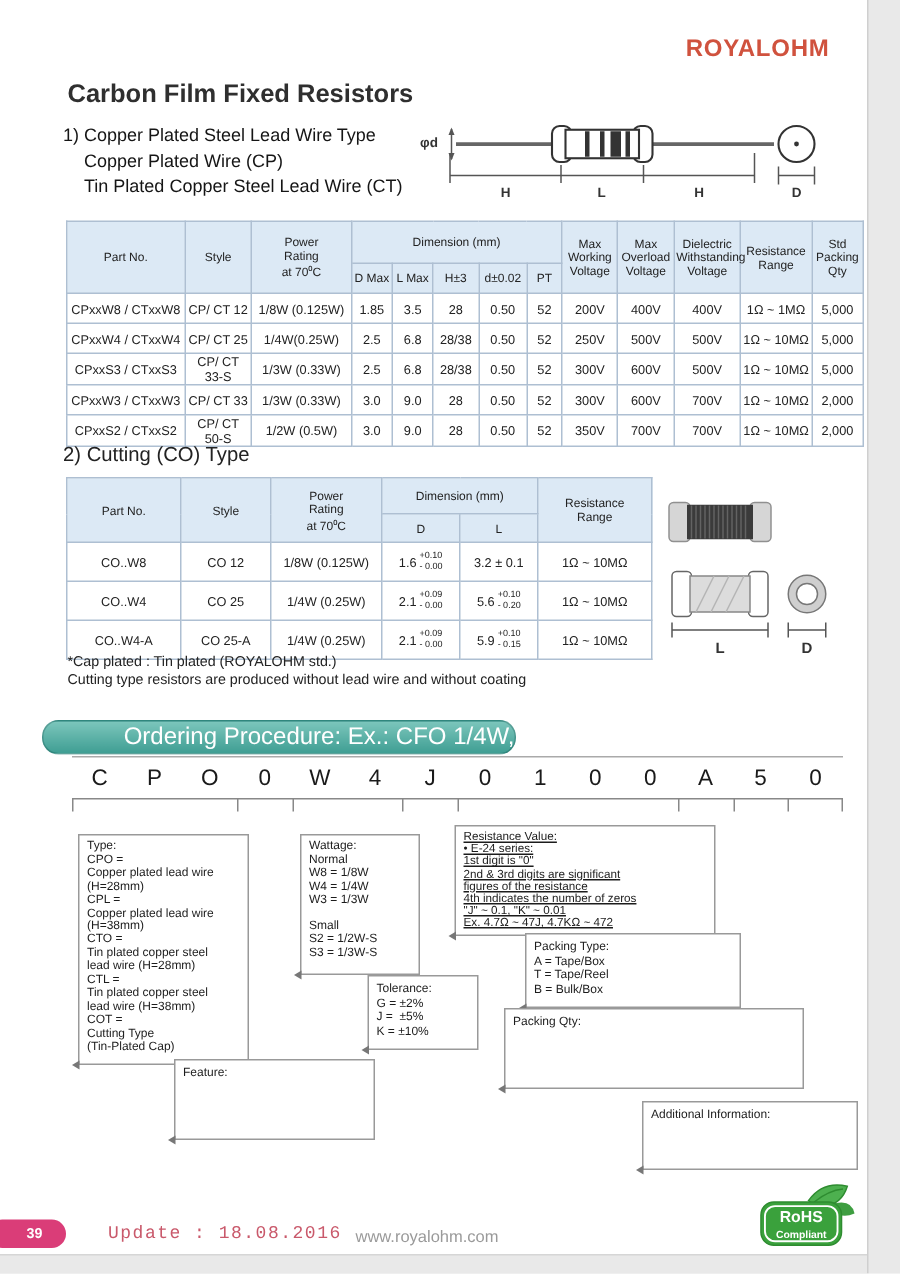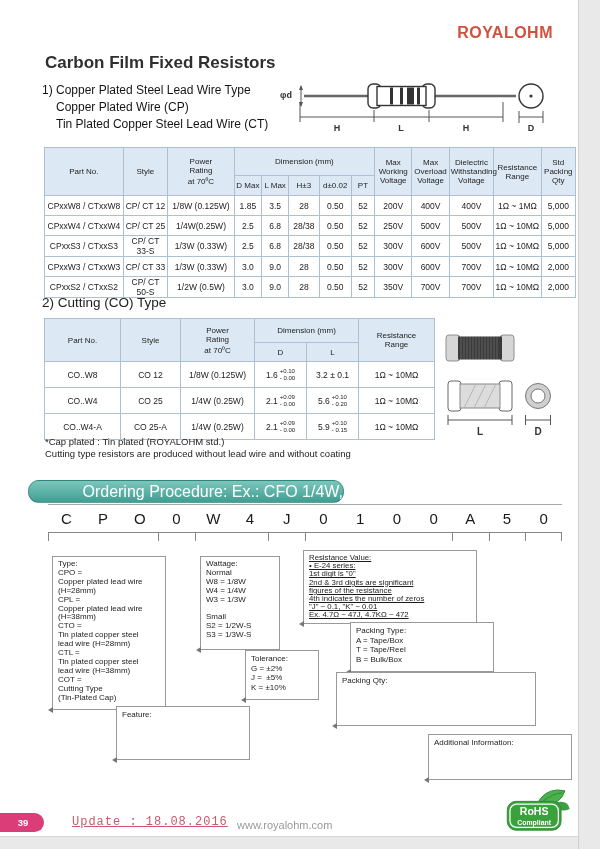--- a/index.html
+++ b/index.html
@@ -55,21 +55,21 @@
   #box-tolerance{left:245px;top:650px;width:62px;height:42px;line-height:9.5px;}
   #box-resistance{left:303px;top:550px;width:162px;height:66px;font-size:7.8px;line-height:8.2px;text-decoration:underline;}
   #box-resistance .ln{min-height:8.2px;}
   #box-packtype{left:350px;top:622px;width:132px;height:42px;line-height:9.5px;}
   #box-packqty{left:336px;top:672px;width:188px;height:46px;line-height:9.8px;}
   #box-feature{left:116px;top:706px;width:122px;height:46px;line-height:9.8px;}
   #box-additional{left:428px;top:734px;width:132px;height:38px;line-height:9.8px;}
 
   .page-pill{position:absolute;left:-8px;top:813px;width:52px;height:19px;border-radius:10px;background:#da3d78;
     color:#fff;font-size:9.5px;font-weight:bold;text-align:center;line-height:19px;text-indent:10px;}
-  .update{position:absolute;left:72px;top:815px;font-family:"Liberation Mono",monospace;font-size:12px;letter-spacing:1px;color:#c9596b;text-decoration:underline;}
+  .update{position:absolute;left:72px;top:815px;font-family:"Liberation Mono",monospace;font-size:12px;letter-spacing:1px;color:#c9596b;}
   .website{position:absolute;left:237px;top:819px;font-size:11px;color:#9a9a9a;text-decoration:none;}
   .rohs{position:absolute;left:503px;top:786px;width:70px;height:48px;}
   .rohs text{font-family:"Liberation Sans",sans-serif;fill:#fff;text-anchor:middle;font-weight:bold;}
 </style>
 </head>
 <body>
 
 <div class="page">
 
   <div class="logo">ROYALOHM</div>

